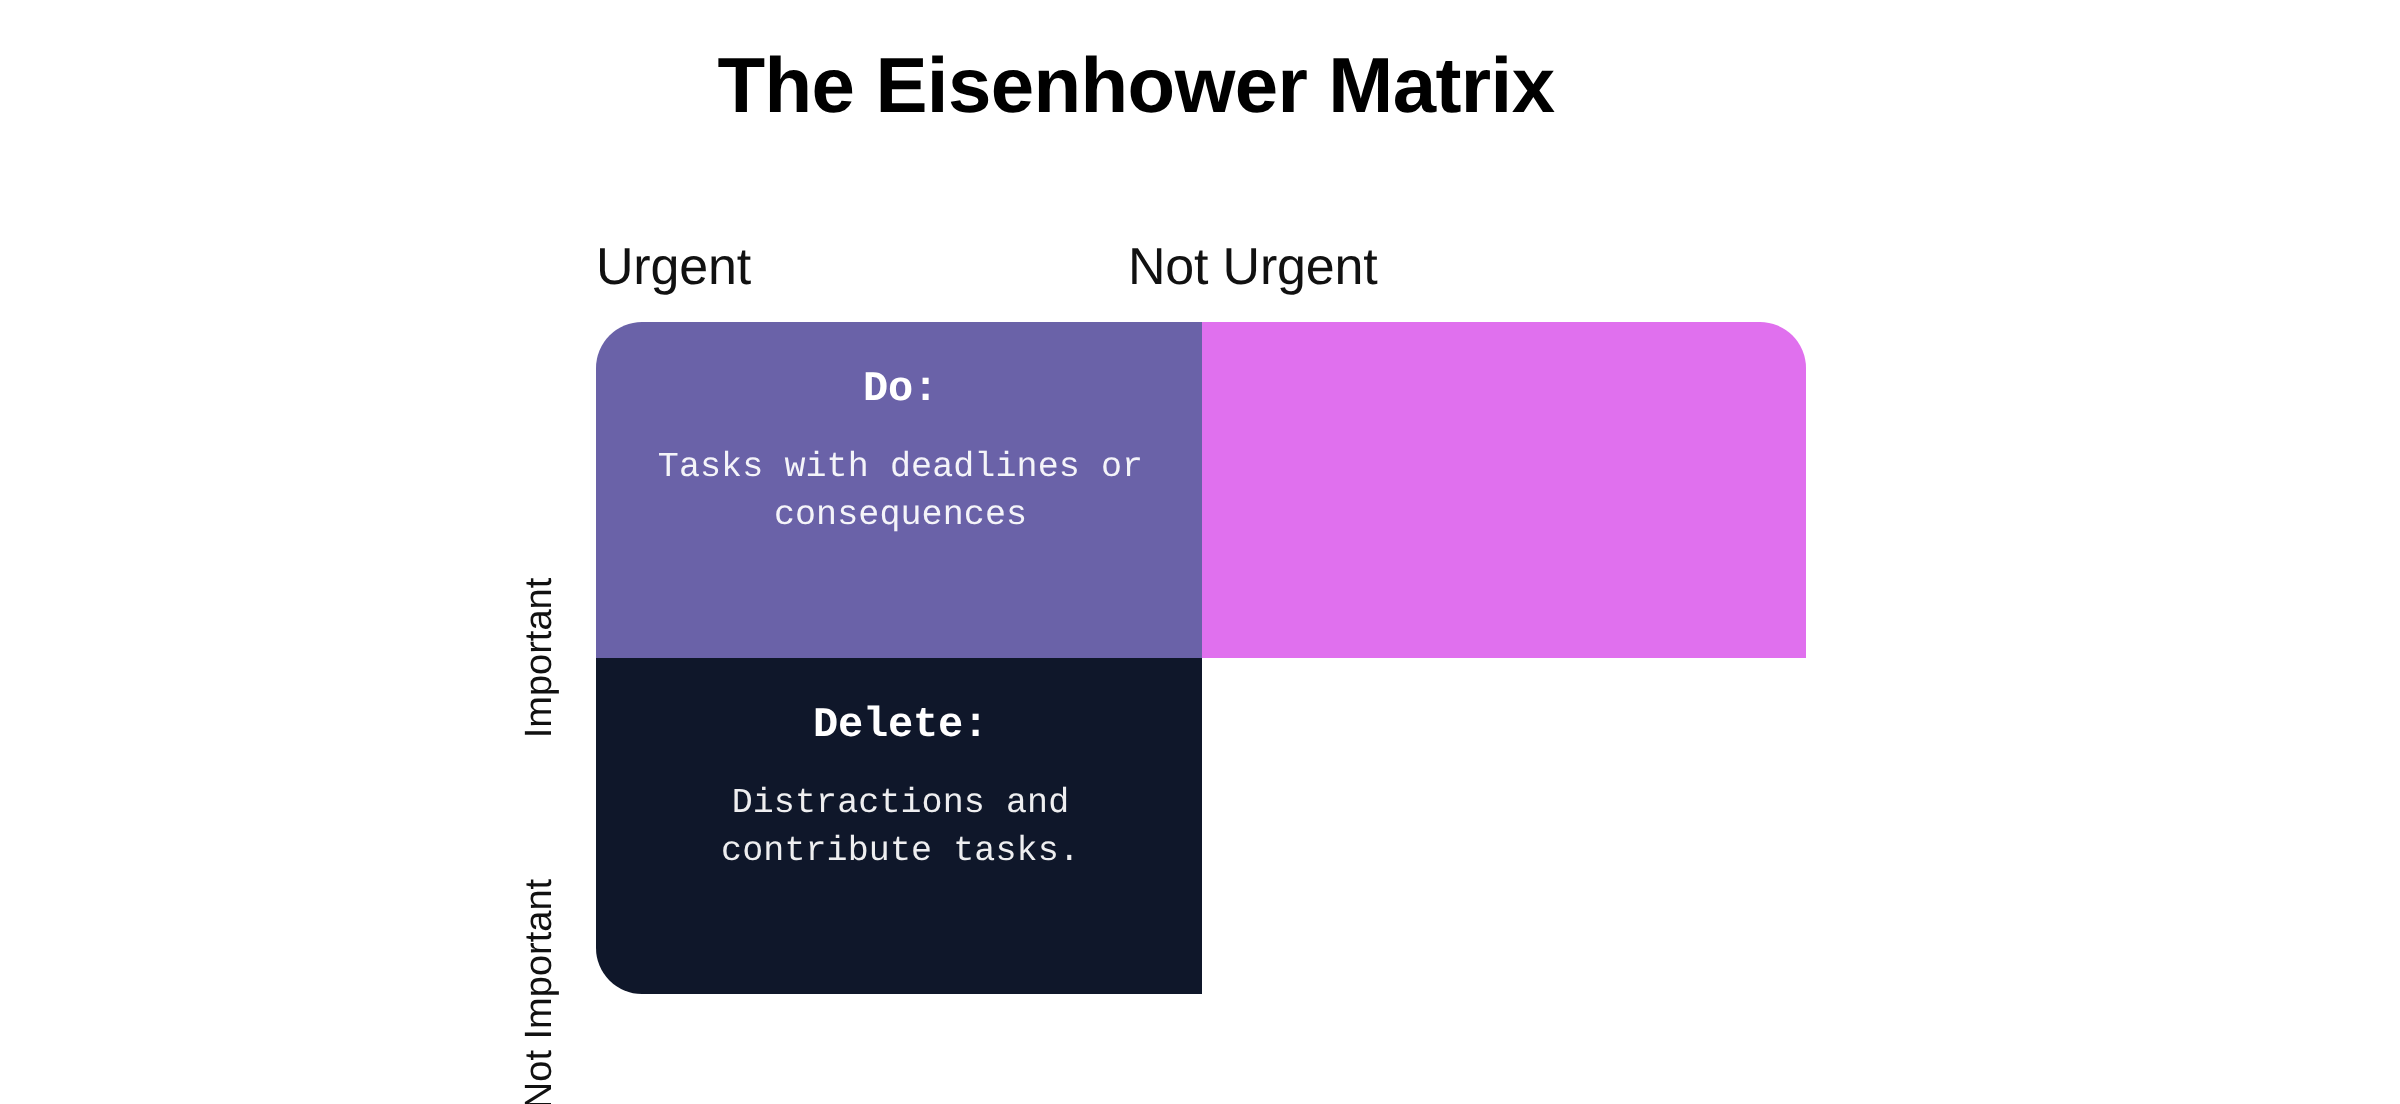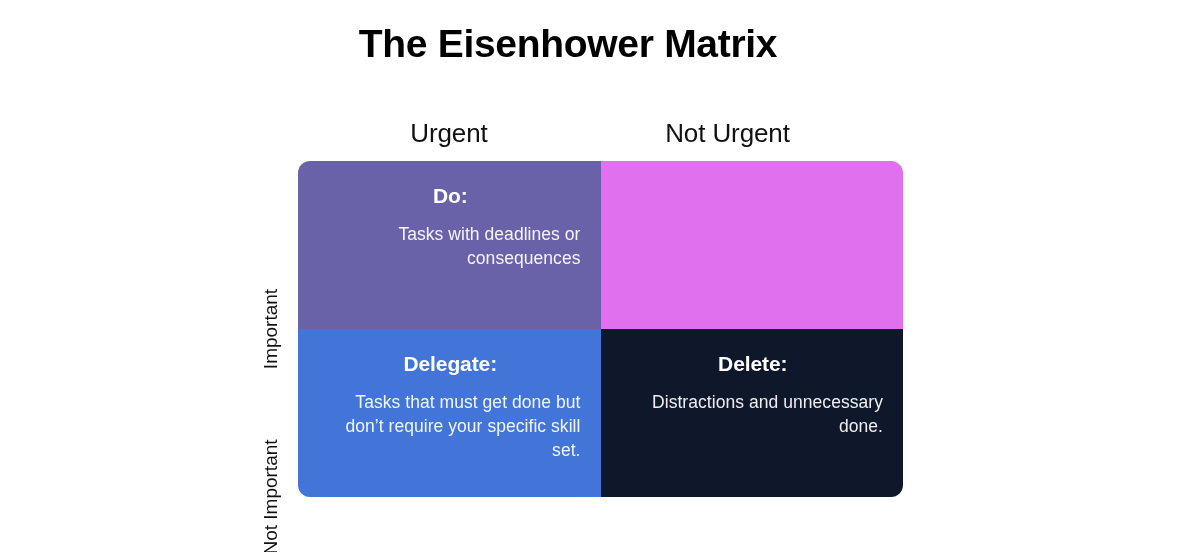--- a/index.html
+++ b/index.html
@@ -37,43 +37,44 @@
     width: 605px;
     height: 336px;
   }
 
   .matrix-grid {
     width: 100%;
     height: 100%;
     display: grid;
     grid-template-columns: 1fr 1fr;
     grid-template-rows: 1fr 1fr;
-    border-radius: 12px;
+    border-radius: 23px;
     overflow: hidden;
+    font-family: Liberation Mono, monospace;
   }
 
   .quadrant {
     position: relative;
     padding: 22px 20px 14px 22px;
     box-sizing: border-box;
     display: block;
   }
 
   .q-heading {
     text-align: center;
     font-size: 21px;
     font-weight: bold;
     color: #ffffff;
     line-height: 1.2;
     margin: 0 0 14px 0;
     letter-spacing: -0.1px;
   }
 
   .q-body {
-    text-align: right;
+    text-align: center;
     font-size: 17.5px;
     font-weight: normal;
     color: rgba(255,255,255,0.93);
     line-height: 1.38;
     margin: 0;
     letter-spacing: 0.05px;
   }
 
   
   .q-do       { background: #6a62a8; }
@@ -81,26 +82,25 @@
   .q-delegate { background: #4374d8; }
   .q-delete   { background: #0f172a; }
 
   
   .col-header {
     position: absolute;
     top: 118px;
     font-size: 26px;
     font-weight: normal;
     color: #111111;
-    text-align: center;
     line-height: 1.2;
     letter-spacing: -0.1px;
   }
   .col-header-urgent     { left: 298px; width: 302px; }
-  .col-header-not-urgent { left: 576px; width: 303px; }
+  .col-header-not-urgent { left: 564px; width: 303px; }
 
   
   .row-header {
     position: absolute;
     left: 270px;
     width: 170px;
     font-size: 19px;
     font-weight: normal;
     color: #111111;
     text-align: center;
@@ -128,24 +128,20 @@
   <div class="matrix-grid">
 
     <div class="quadrant q-do">
       <div class="q-heading">Do:</div>
       <div class="q-body">Tasks with deadlines or consequences</div>
     </div>
 
     <div class="quadrant q-schedule">
     </div>
 
-    <div class="quadrant q-delegate">
-      <div class="q-heading">Delegate:</div>
-      <div class="q-body">Tasks that must get done but don’t require your specific skill set.</div>
-    </div>
 
     <div class="quadrant q-delete">
       <div class="q-heading">Delete:</div>
-      <div class="q-body">Distractions and unnecessary done.</div>
+      <div class="q-body">Distractions and contribute tasks.</div>
     </div>
 
   </div>
 </div>
 
 </body></html>

